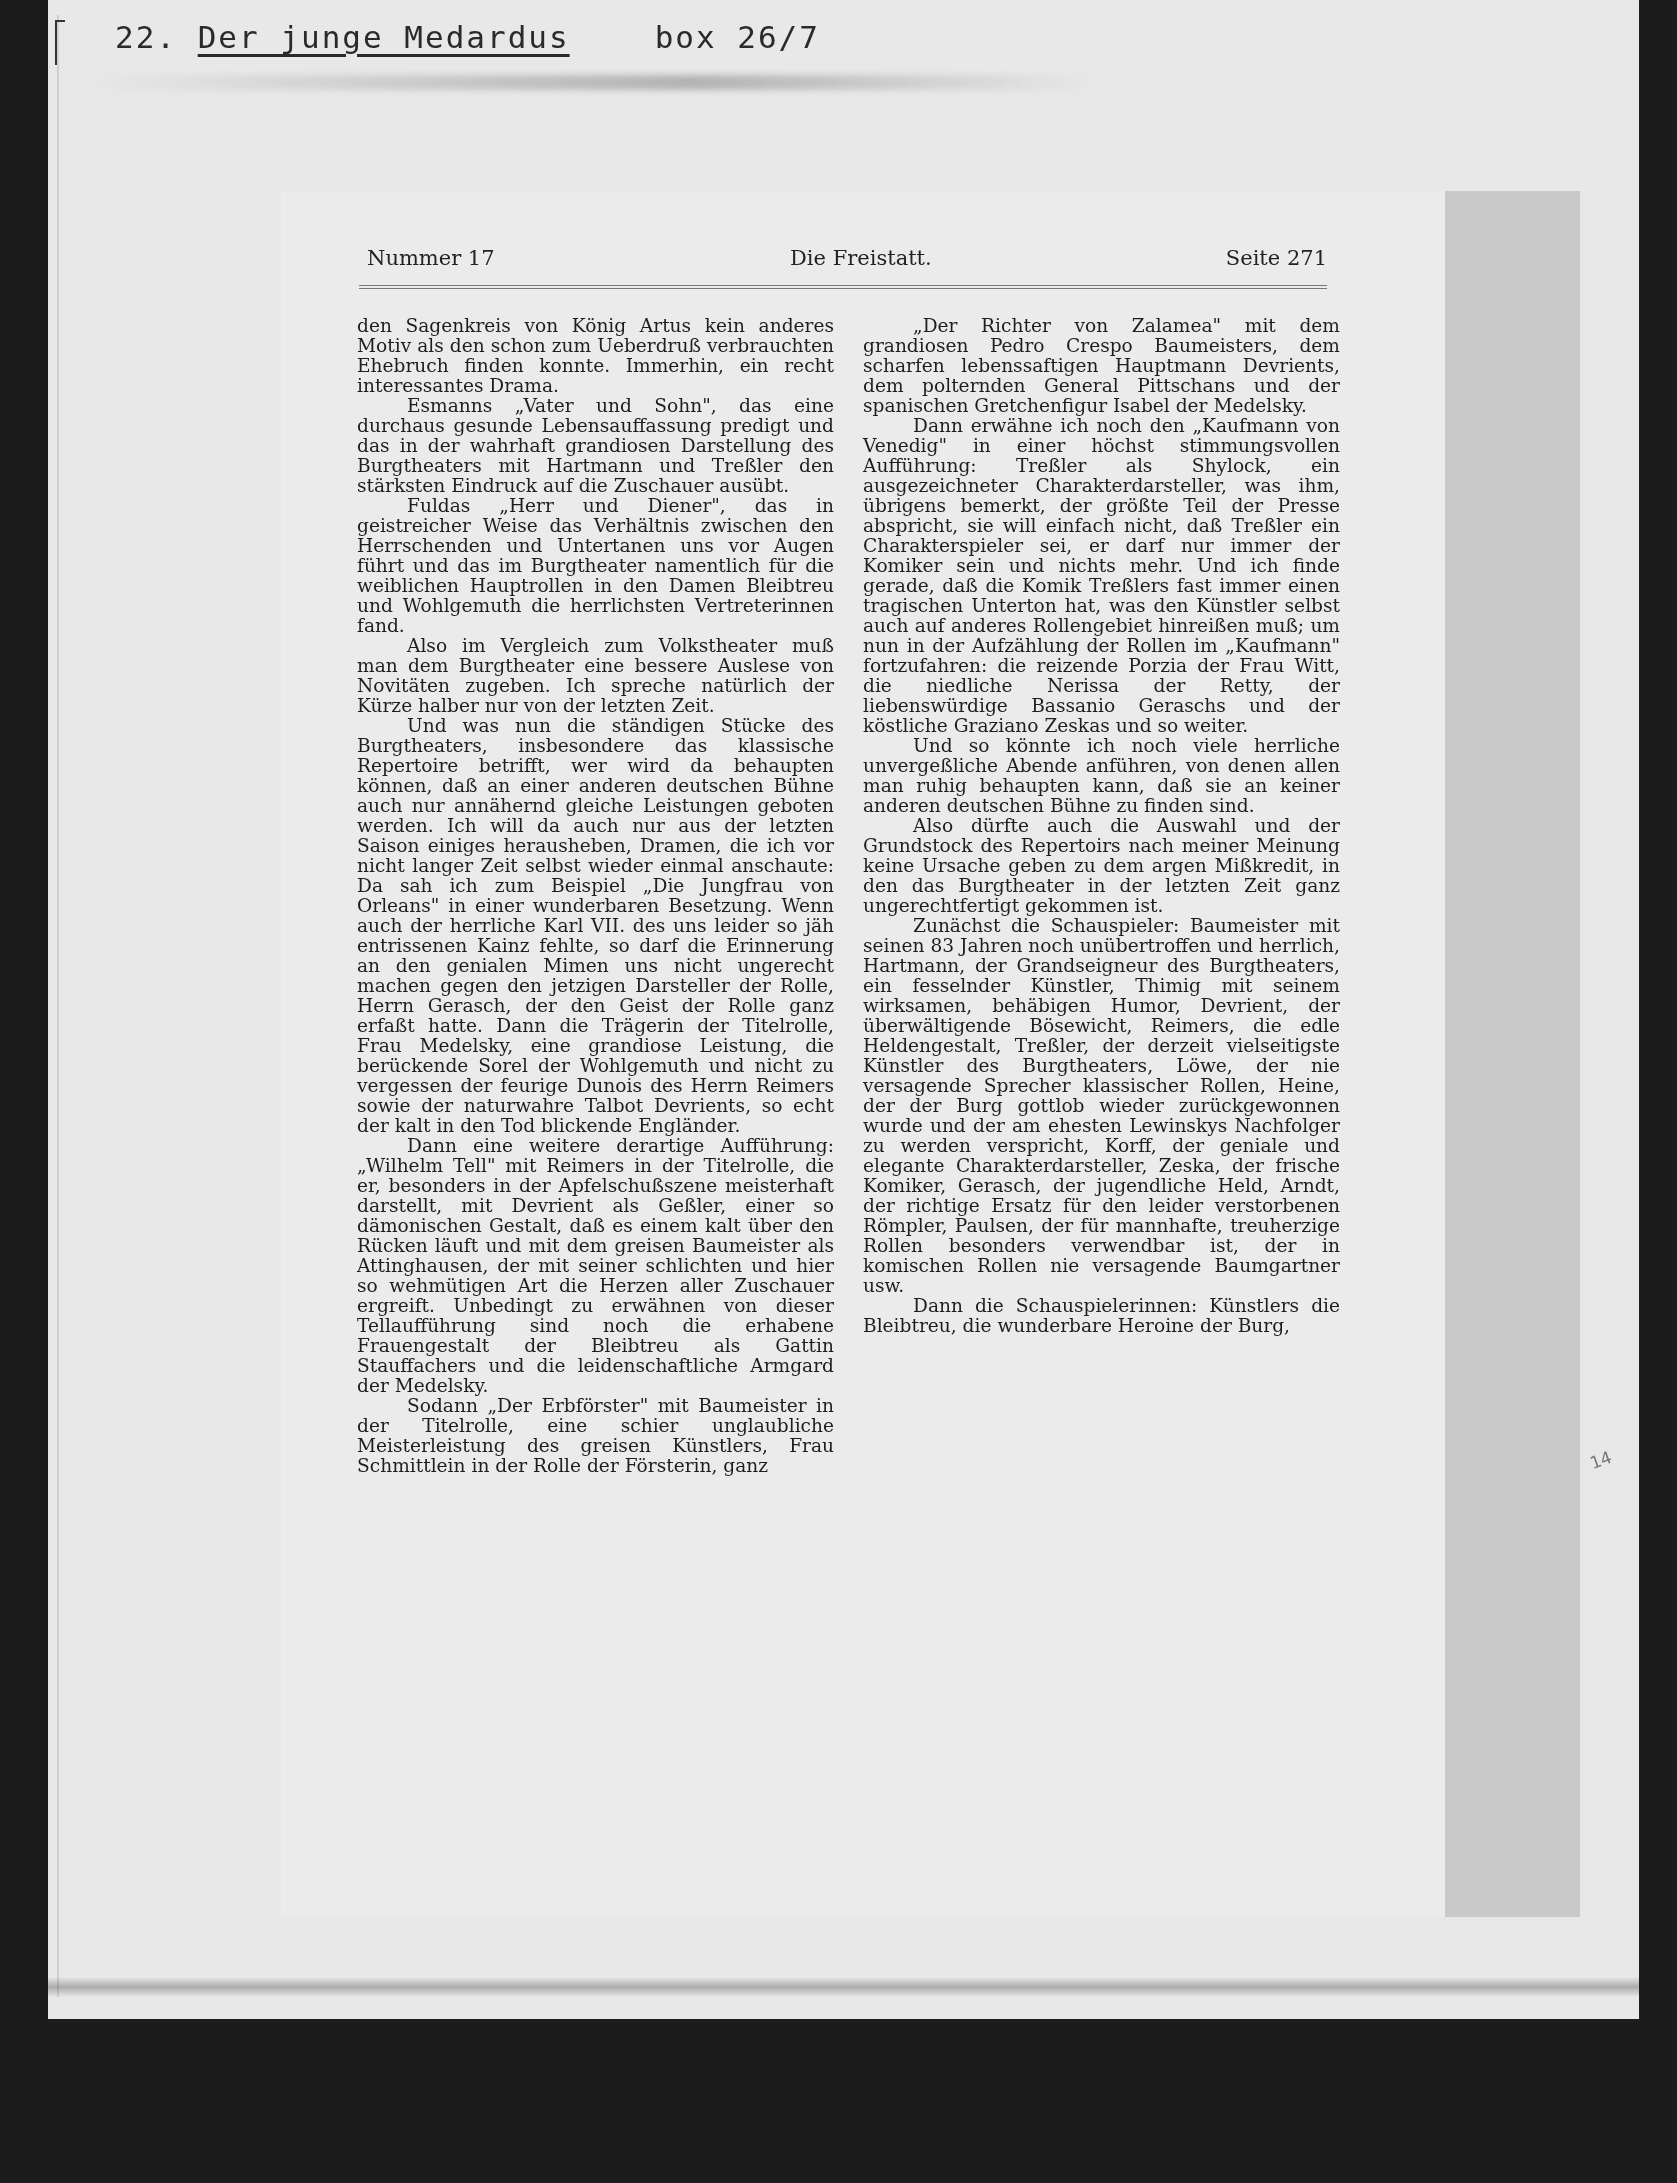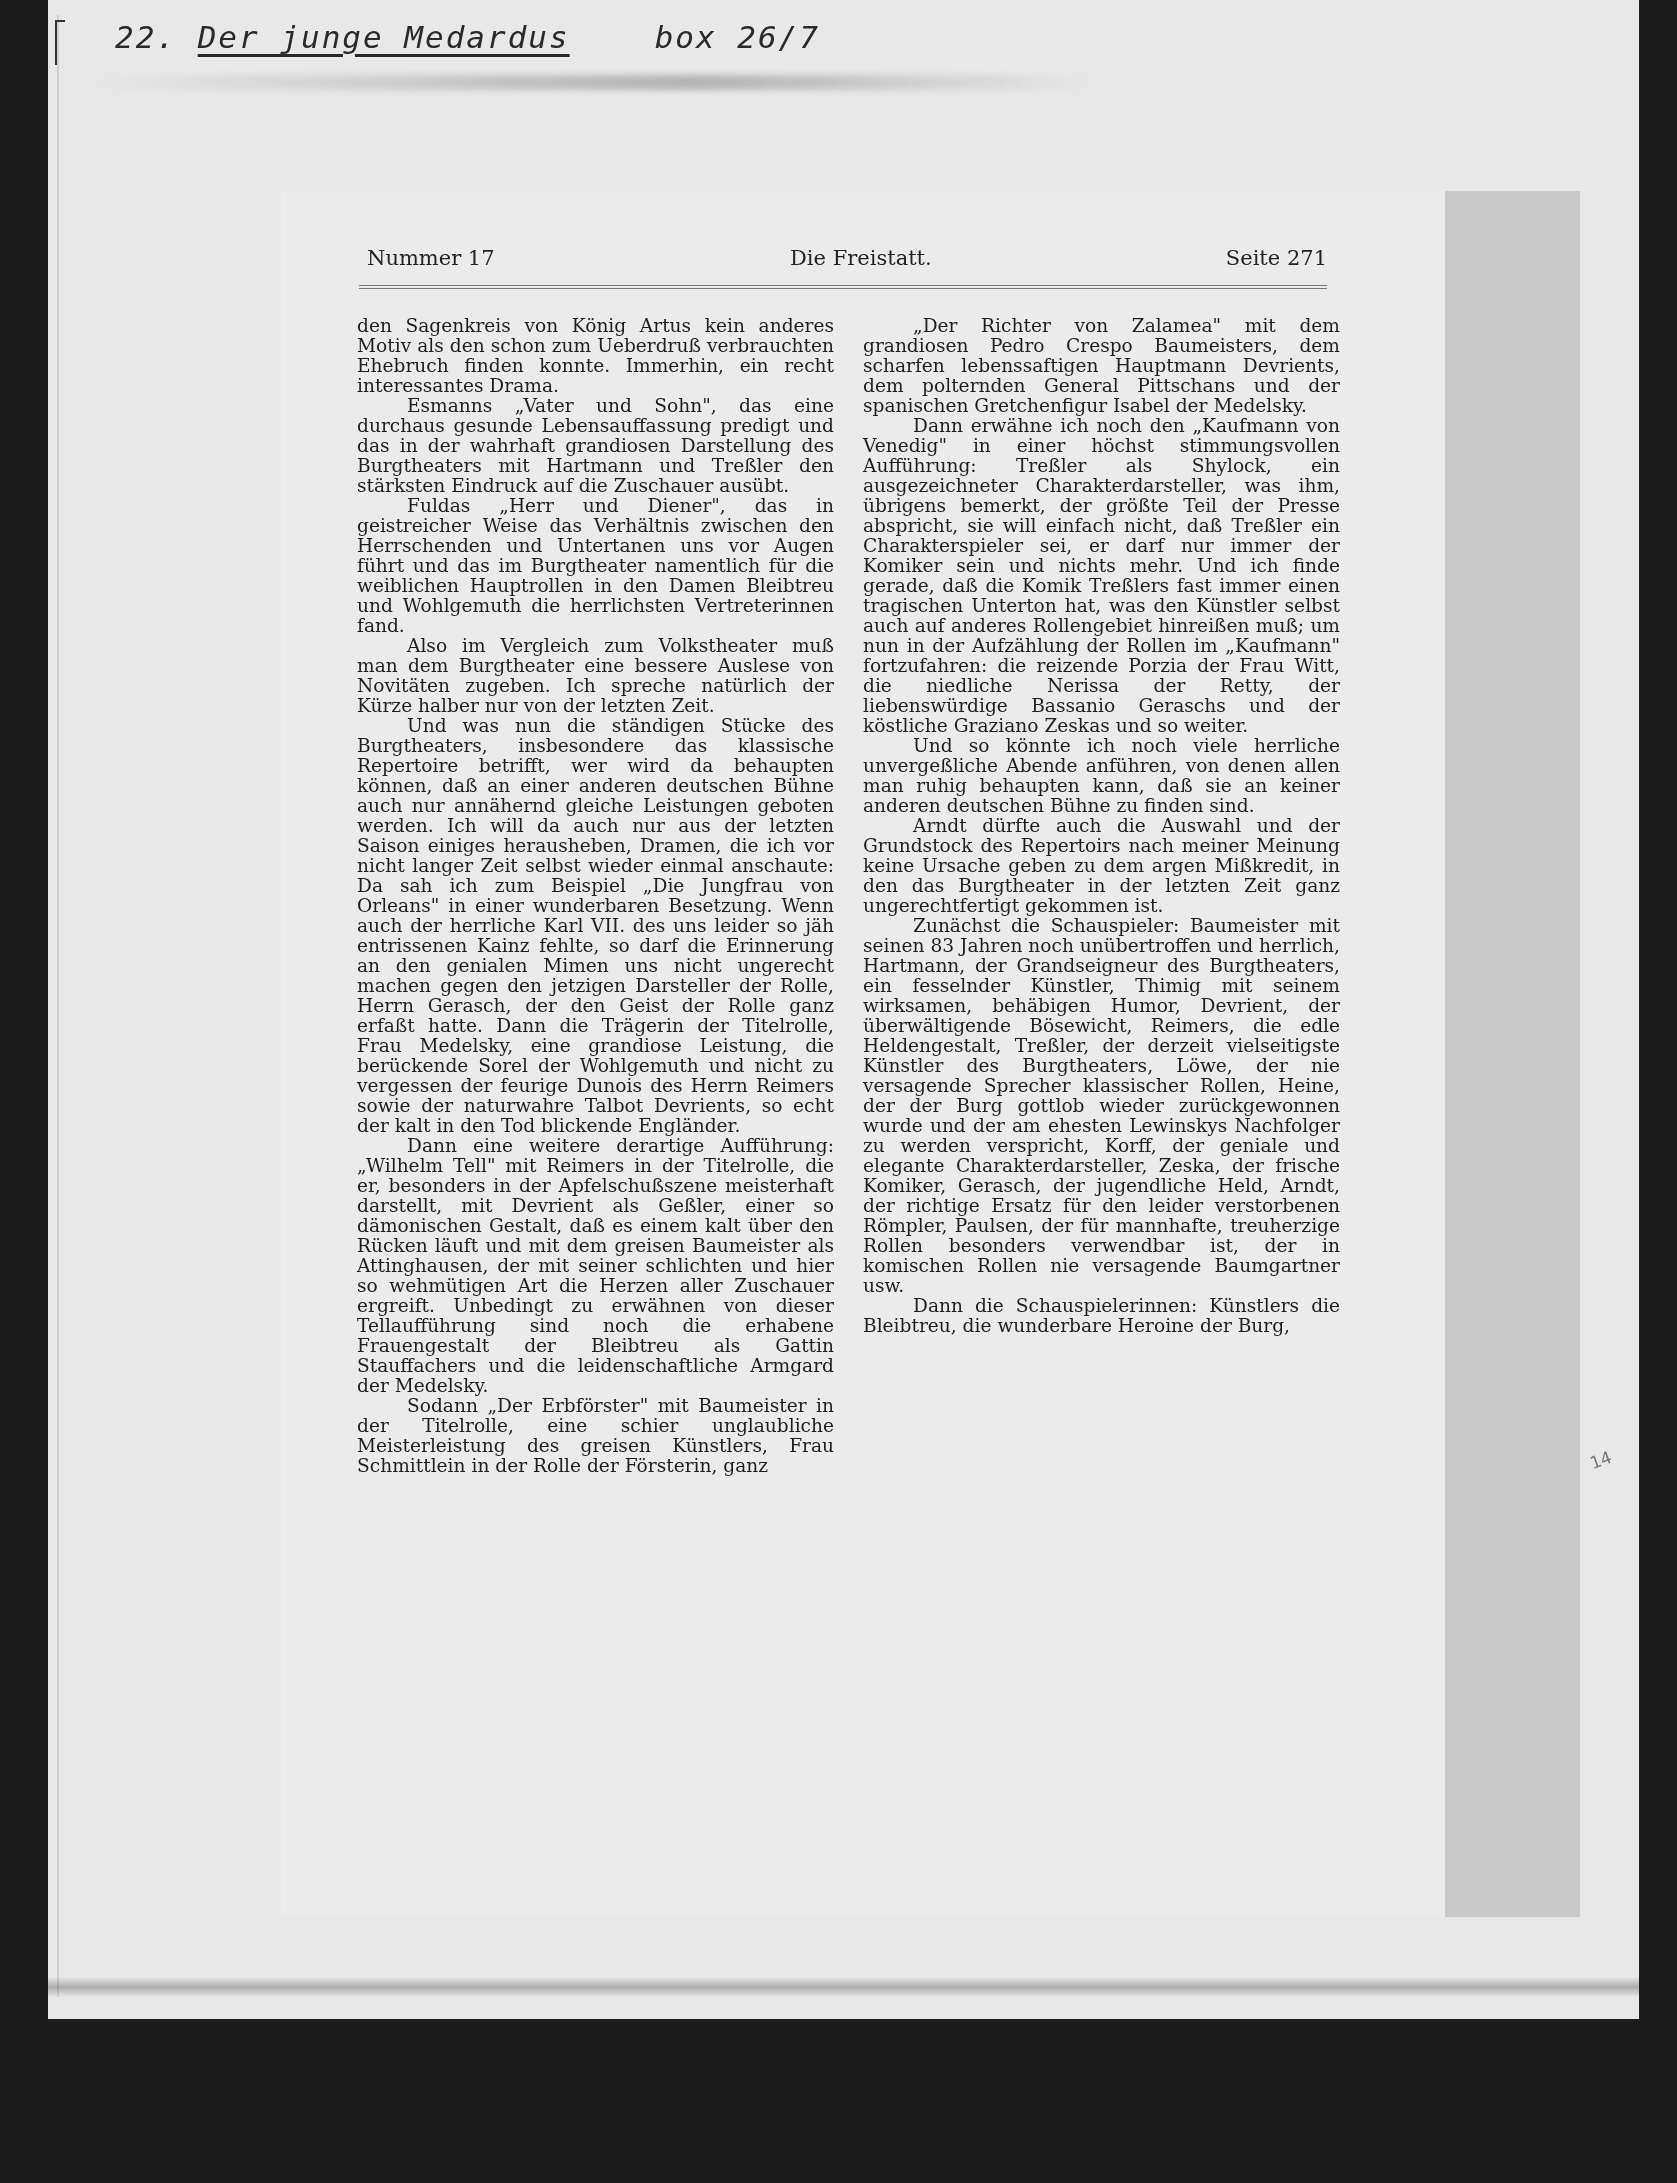--- a/index.html
+++ b/index.html
@@ -11,21 +11,21 @@
   .card {
     position: absolute; left: 48px; top: 0; width: 1591px; height: 2019px;
     background: #e8e8e8;
   }
   .card-left-line { position:absolute; left: 57px; top: 15px; width: 2px; height: 1982px; background:#cfcfcf; }
   .corner-mark { position:absolute; left: 55px; top: 20px; width: 2px; height: 45px; background:#333; }
   .corner-mark-h { position:absolute; left: 55px; top: 20px; width: 10px; height: 2px; background:#333; }
   .label {
     position: absolute; left: 115px; top: 19px;
     font-family: "DejaVu Sans Mono", monospace; font-size: 31px; color: #2a2a2a;
-    letter-spacing: 2px; white-space: pre; font-style: italic;
+    letter-spacing: 2px; white-space: pre;
   }
   .label .title { text-decoration: underline; text-decoration-thickness: 2.5px; text-underline-offset: 6px; }
   .label .box { margin-left: 85px; }
   .smudge { position:absolute; left:90px; top:75px; width: 1003px; height: 15px;
     background: linear-gradient(90deg, transparent, rgba(80,80,80,.35) 60%, transparent); filter: blur(3px); }
   .sheet {
     position: absolute; left: 281px; top: 191px; width: 1169px; height: 1726px;
     background: #ebebeb;
   }
   .right-strip {
@@ -86,17 +86,17 @@
   <p>Also im Vergleich zum Volkstheater muß man dem Burgtheater eine bessere Auslese von Novitäten zugeben. Ich spreche natürlich der Kürze halber nur von der letzten Zeit.</p>
   <p>Und was nun die ständigen Stücke des Burgtheaters, insbesondere das klassische Repertoire betrifft, wer wird da behaupten können, daß an einer anderen deutschen Bühne auch nur annähernd gleiche Leistungen geboten werden. Ich will da auch nur aus der letzten Saison einiges herausheben, Dramen, die ich vor nicht langer Zeit selbst wieder einmal anschaute: Da sah ich zum Beispiel „Die Jungfrau von Orleans" in einer wunderbaren Besetzung. Wenn auch der herrliche Karl VII. des uns leider so jäh entrissenen Kainz fehlte, so darf die Erinnerung an den genialen Mimen uns nicht ungerecht machen gegen den jetzigen Darsteller der Rolle, Herrn Gerasch, der den Geist der Rolle ganz erfaßt hatte. Dann die Trägerin der Titelrolle, Frau Medelsky, eine grandiose Leistung, die berückende Sorel der Wohlgemuth und nicht zu vergessen der feurige Dunois des Herrn Reimers sowie der naturwahre Talbot Devrients, so echt der kalt in den Tod blickende Engländer.</p>
   <p>Dann eine weitere derartige Aufführung: „Wilhelm Tell" mit Reimers in der Titelrolle, die er, besonders in der Apfelschußszene meisterhaft darstellt, mit Devrient als Geßler, einer so dämonischen Gestalt, daß es einem kalt über den Rücken läuft und mit dem greisen Baumeister als Attinghausen, der mit seiner schlichten und hier so wehmütigen Art die Herzen aller Zuschauer ergreift. Unbedingt zu erwähnen von dieser Tellaufführung sind noch die erhabene Frauengestalt der Bleibtreu als Gattin Stauffachers und die leidenschaftliche Armgard der Medelsky.</p>
   <p>Sodann „Der Erbförster" mit Baumeister in der Titelrolle, eine schier unglaubliche Meisterleistung des greisen Künstlers, Frau Schmittlein in der Rolle der Försterin, ganz</p>
 </div>
 
 <div class="column col-right">
   <p>„Der Richter von Zalamea" mit dem grandiosen Pedro Crespo Baumeisters, dem scharfen lebenssaftigen Hauptmann Devrients, dem polternden General Pittschans und der spanischen Gretchenfigur Isabel der Medelsky.</p>
   <p>Dann erwähne ich noch den „Kaufmann von Venedig" in einer höchst stimmungsvollen Aufführung: Treßler als Shylock, ein ausgezeichneter Charakterdarsteller, was ihm, übrigens bemerkt, der größte Teil der Presse abspricht, sie will einfach nicht, daß Treßler ein Charakterspieler sei, er darf nur immer der Komiker sein und nichts mehr. Und ich finde gerade, daß die Komik Treßlers fast immer einen tragischen Unterton hat, was den Künstler selbst auch auf anderes Rollengebiet hinreißen muß; um nun in der Aufzählung der Rollen im „Kaufmann" fortzufahren: die reizende Porzia der Frau Witt, die niedliche Nerissa der Retty, der liebenswürdige Bassanio Geraschs und der köstliche Graziano Zeskas und so weiter.</p>
   <p>Und so könnte ich noch viele herrliche unvergeßliche Abende anführen, von denen allen man ruhig behaupten kann, daß sie an keiner anderen deutschen Bühne zu finden sind.</p>
-  <p>Arndt dürfte auch die Auswahl und der Grundstock des Repertoirs nach meiner Meinung keine Ursache geben zu dem argen Mißkredit, in den das Burgtheater in der letzten Zeit ganz ungerechtfertigt gekommen ist.</p>
+  <p>Also dürfte auch die Auswahl und der Grundstock des Repertoirs nach meiner Meinung keine Ursache geben zu dem argen Mißkredit, in den das Burgtheater in der letzten Zeit ganz ungerechtfertigt gekommen ist.</p>
   <p>Zunächst die Schauspieler: Baumeister mit seinen 83 Jahren noch unübertroffen und herrlich, Hartmann, der Grandseigneur des Burgtheaters, ein fesselnder Künstler, Thimig mit seinem wirksamen, behäbigen Humor, Devrient, der überwältigende Bösewicht, Reimers, die edle Heldengestalt, Treßler, der derzeit vielseitigste Künstler des Burgtheaters, Löwe, der nie versagende Sprecher klassischer Rollen, Heine, der der Burg gottlob wieder zurückgewonnen wurde und der am ehesten Lewinskys Nachfolger zu werden verspricht, Korff, der geniale und elegante Charakterdarsteller, Zeska, der frische Komiker, Gerasch, der jugendliche Held, Arndt, der richtige Ersatz für den leider verstorbenen Römpler, Paulsen, der für mannhafte, treuherzige Rollen besonders verwendbar ist, der in komischen Rollen nie versagende Baumgartner usw.</p>
   <p>Dann die Schauspielerinnen: Künstlers die Bleibtreu, die wunderbare Heroine der Burg,</p>
 </div>
 
 
 </body></html>

